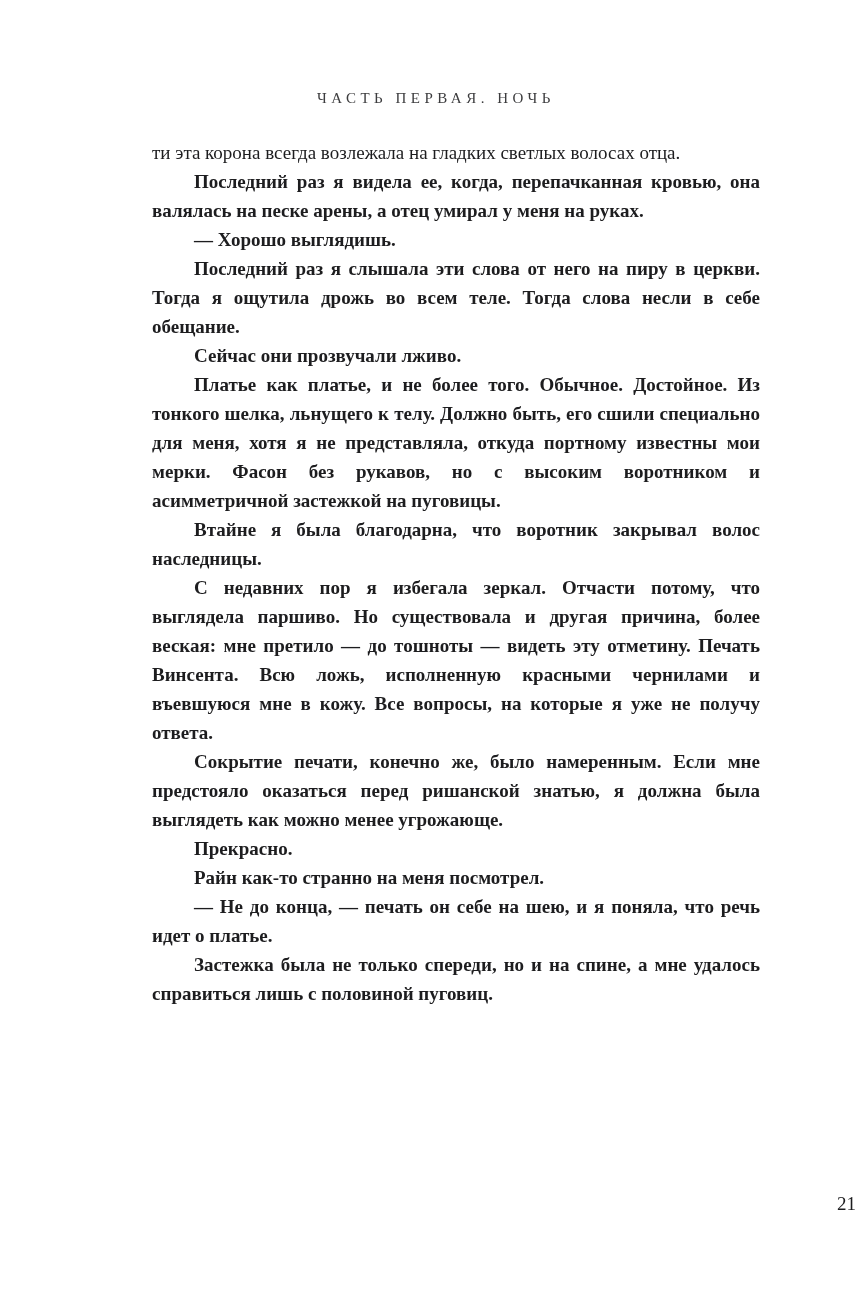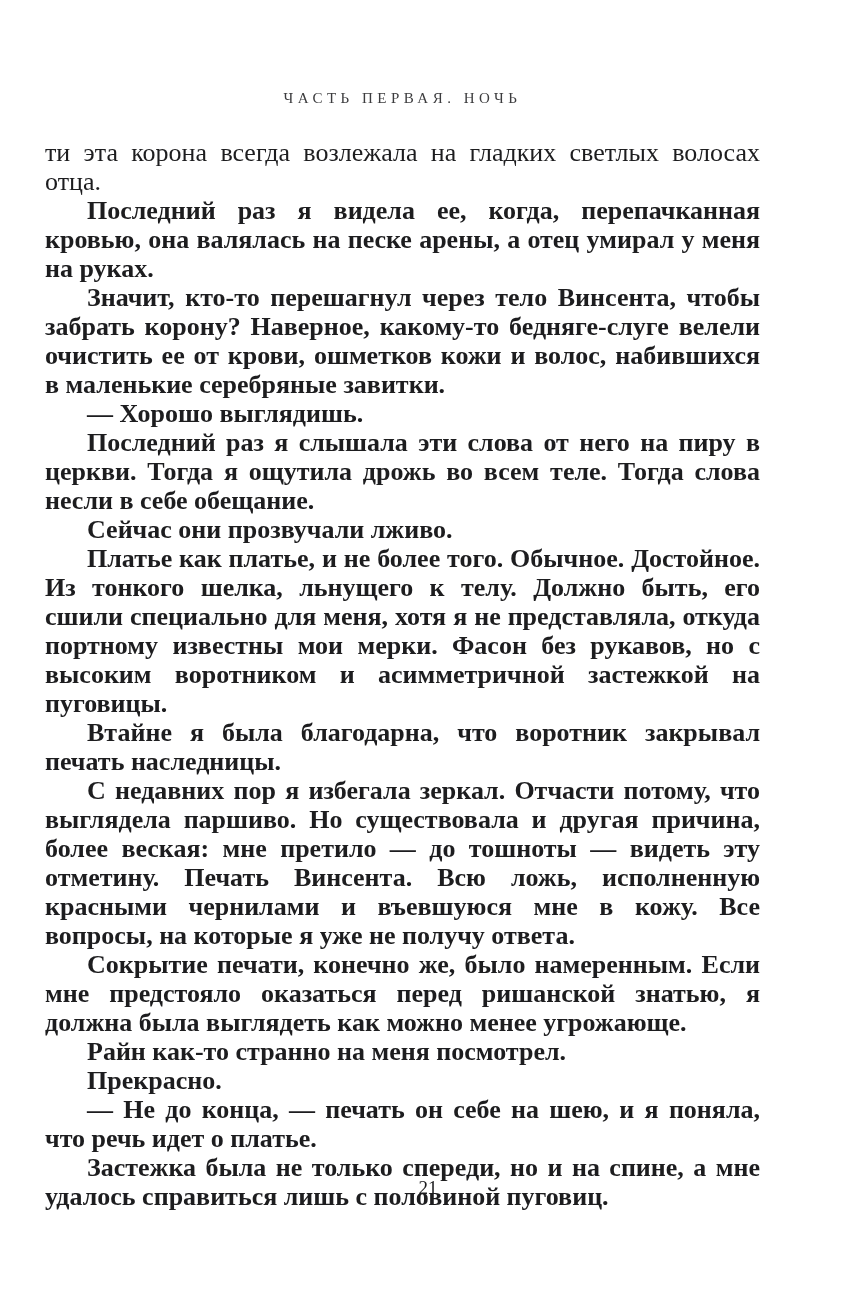--- a/index.html
+++ b/index.html
@@ -6,74 +6,74 @@
     margin: 0;
     padding: 0;
     background: #ffffff;
   }
   .page {
     position: relative;
     width: 856px;
     height: 1299px;
     background: #ffffff;
     box-sizing: border-box;
-    padding: 90px 96px 0 45px;
+    padding: 90px 96px 0 112px;
     overflow: hidden;
     font-family: "Liberation Serif", "DejaVu Serif", serif;
     color: #1d1d1f;
   }
   .running-header {
     text-align: center;
     font-size: 15px;
     letter-spacing: 4.5px;
     color: #3c3c3e;
     margin: 0 0 31px 0;
     font-weight: normal;
   }
   .body-text {
-    font-size: 26px;
+    font-size: 19px;
     line-height: 29px;
     text-align: justify;
     text-justify: inter-word;
+    margin-left: 40px;
   }
   .body-text p {
     margin: 0;
     padding: 0;
   }
   .body-text p.indent {
     text-indent: 42px;
     font-weight: bold;
   }
   .page-number {
     position: absolute;
     left: 0;
-    bottom: 100px;
+    bottom: 84px;
     width: 100%;
-    text-align: center;
+    text-align: right;
     font-size: 19px;
     color: #1d1d1f;
   }
 </style>
 </head>
 <body>
 
 <div class="page">
   <div class="running-header">ЧАСТЬ ПЕРВАЯ. НОЧЬ</div>
 
   <div class="body-text">
       <p>ти эта корона всегда возлежала на гладких светлых волосах отца.</p>
       <p class="indent">Последний раз я видела ее, когда, перепачканная кровью, она валялась на песке арены, а отец умирал у меня на руках.</p>
-      <p class="indent">Значит, кто-то перешагнул через тело Винсента, чтобы забрать корону? Наверное, какому-то бедняге-слуге велели очистить ее от крови, ошметков кожи и волос, набившихся в маленькие серебряные завитки.</p>
       <p class="indent">— Хорошо выглядишь.</p>
       <p class="indent">Последний раз я слышала эти слова от него на пиру в церкви. Тогда я ощутила дрожь во всем теле. Тогда слова несли в себе обещание.</p>
       <p class="indent">Сейчас они прозвучали лживо.</p>
       <p class="indent">Платье как платье, и не более того. Обычное. Достойное. Из тонкого шелка, льнущего к телу. Должно быть, его сшили специально для меня, хотя я не представляла, откуда портному известны мои мерки. Фасон без рукавов, но с высоким воротником и асимметричной застежкой на пуговицы.</p>
-      <p class="indent">Втайне я была благодарна, что воротник закрывал печать наследницы.</p>
+      <p class="indent">Втайне я была благодарна, что воротник закрывал волос наследницы.</p>
       <p class="indent">С недавних пор я избегала зеркал. Отчасти потому, что выглядела паршиво. Но существовала и другая причина, более веская: мне претило — до тошноты — видеть эту отметину. Печать Винсента. Всю ложь, исполненную красными чернилами и въевшуюся мне в кожу. Все вопросы, на которые я уже не получу ответа.</p>
       <p class="indent">Сокрытие печати, конечно же, было намеренным. Если мне предстояло оказаться перед ришанской знатью, я должна была выглядеть как можно менее угрожающе.</p>
+      <p class="indent">Прекрасно.</p>
       <p class="indent">Райн как-то странно на меня посмотрел.</p>
-      <p class="indent">Прекрасно.</p>
       <p class="indent">— Не до конца, — печать он себе на шею, и я поняла, что речь идет о платье.</p>
       <p class="indent">Застежка была не только спереди, но и на спине, а мне удалось справиться лишь с половиной пуговиц.</p>
     </div>
 
   <div class="page-number">21</div>
 </div>
 
 </body></html>

